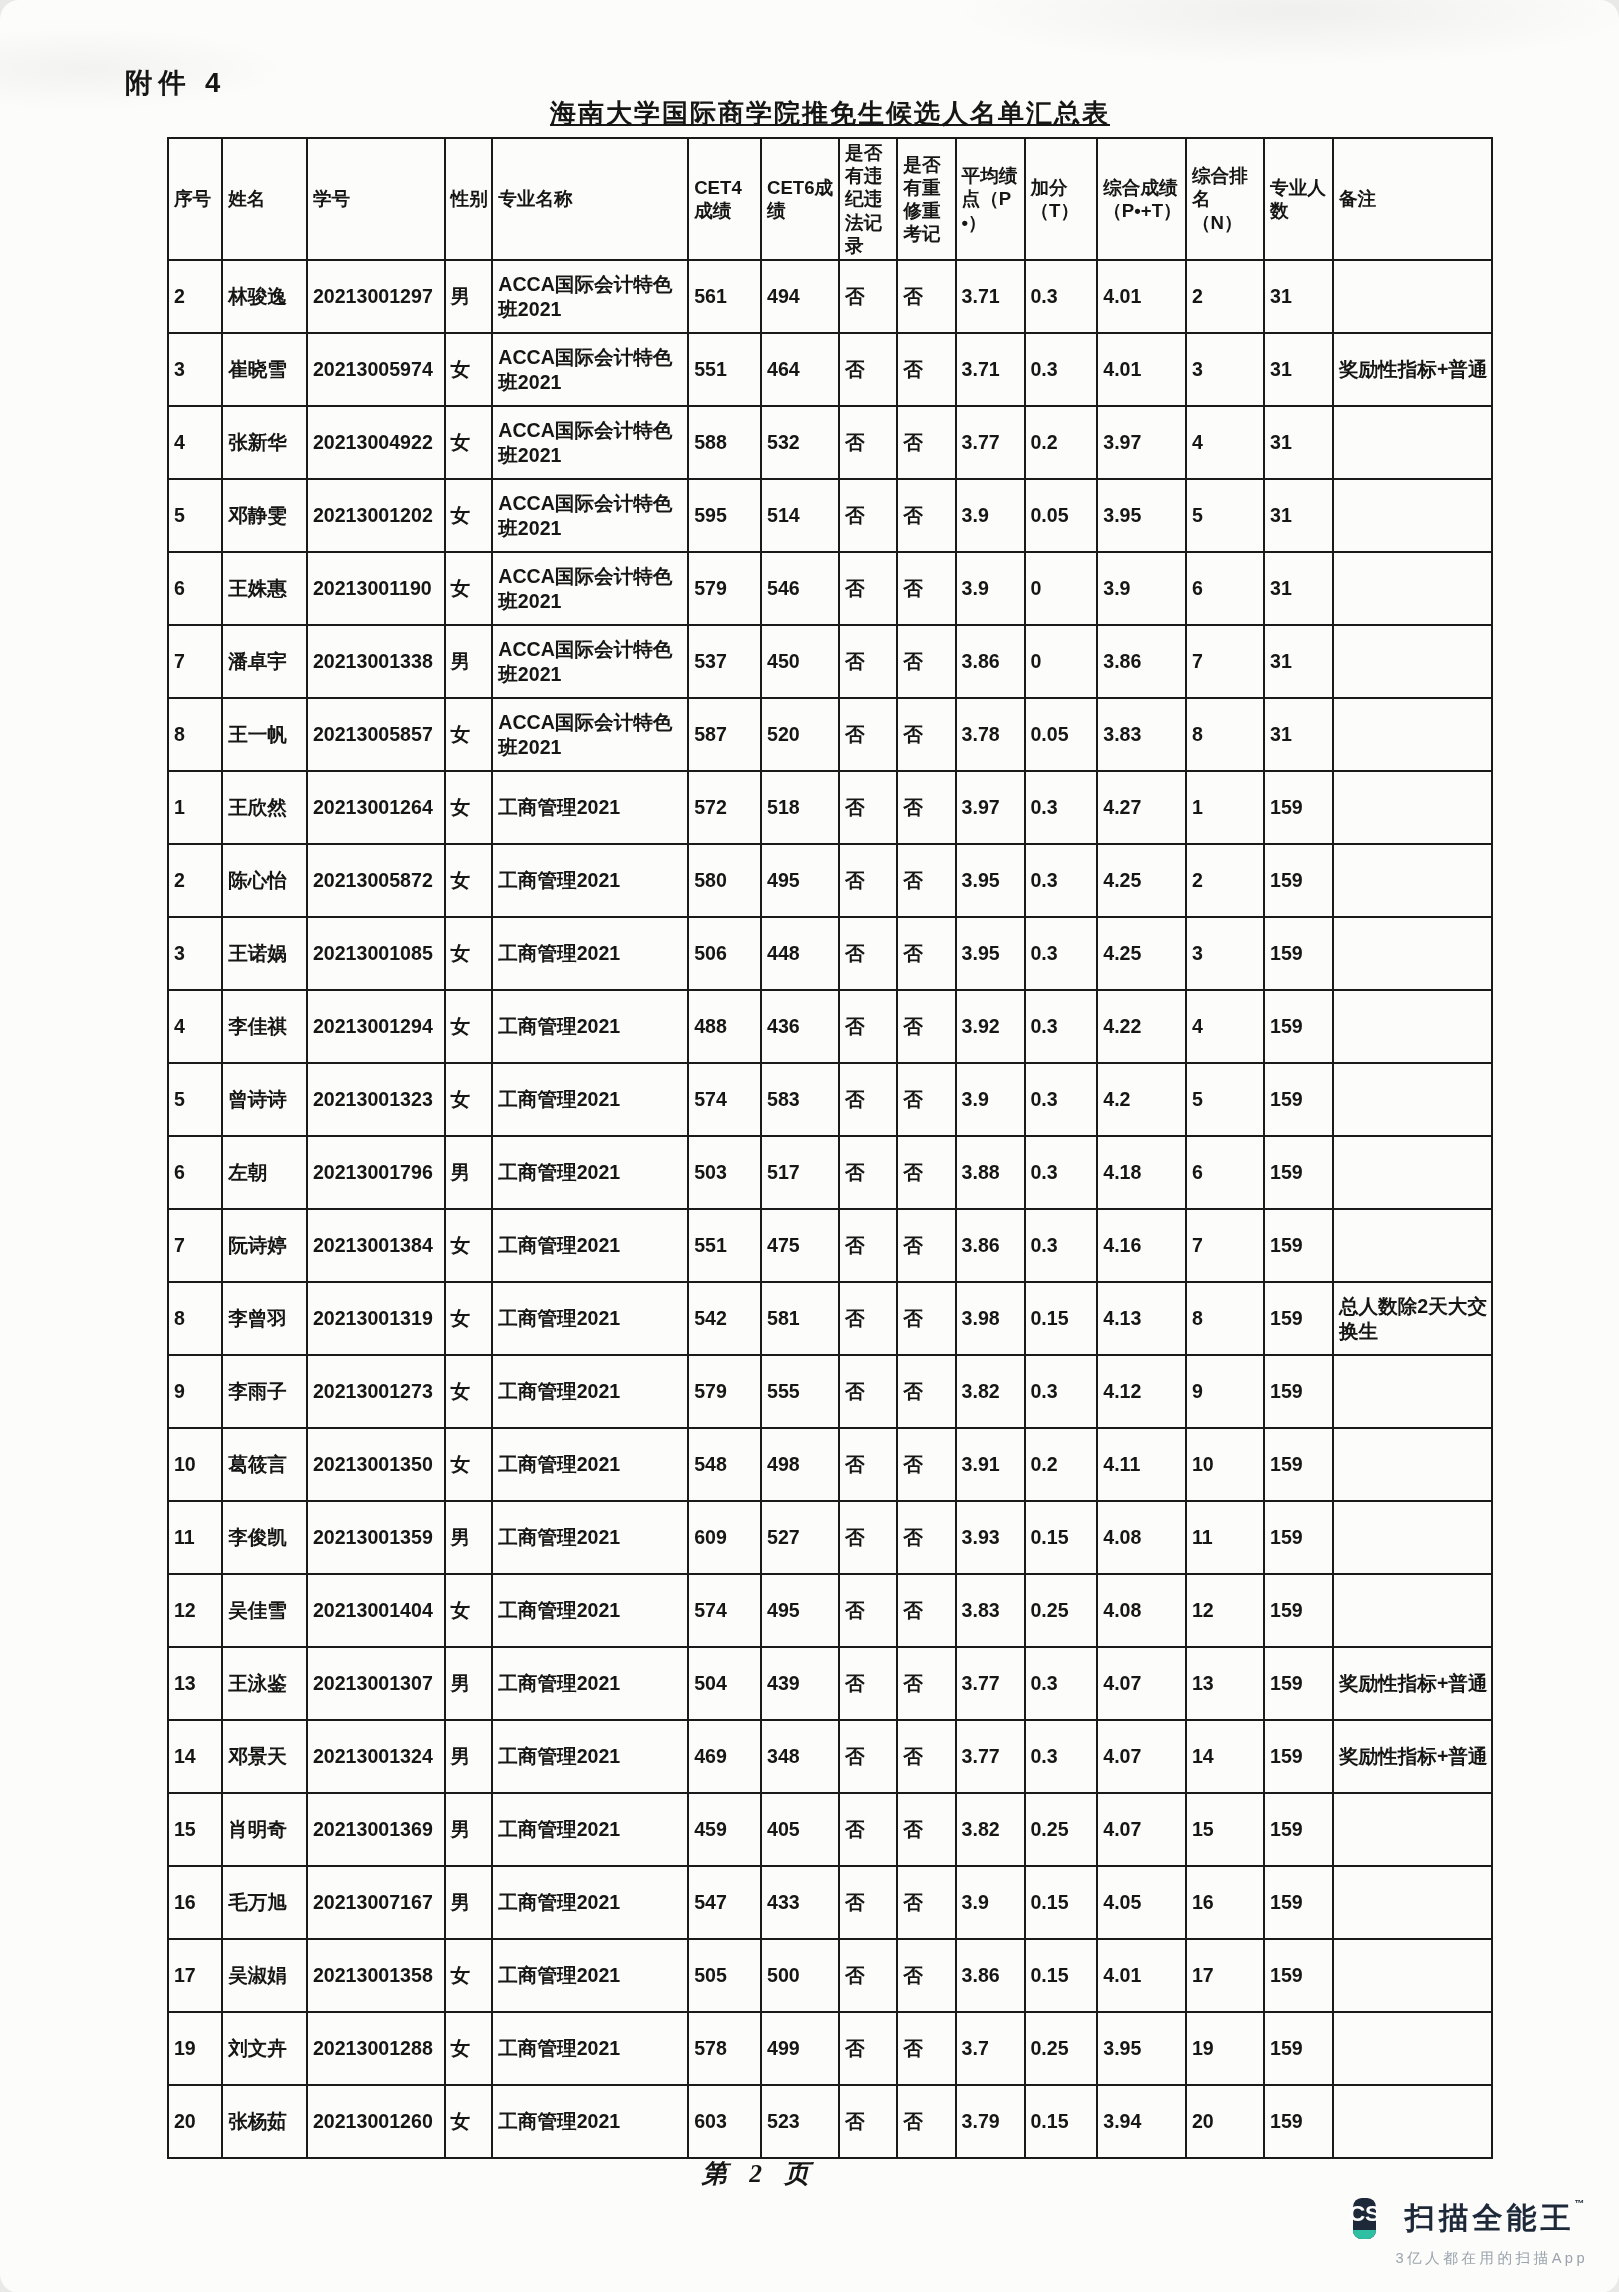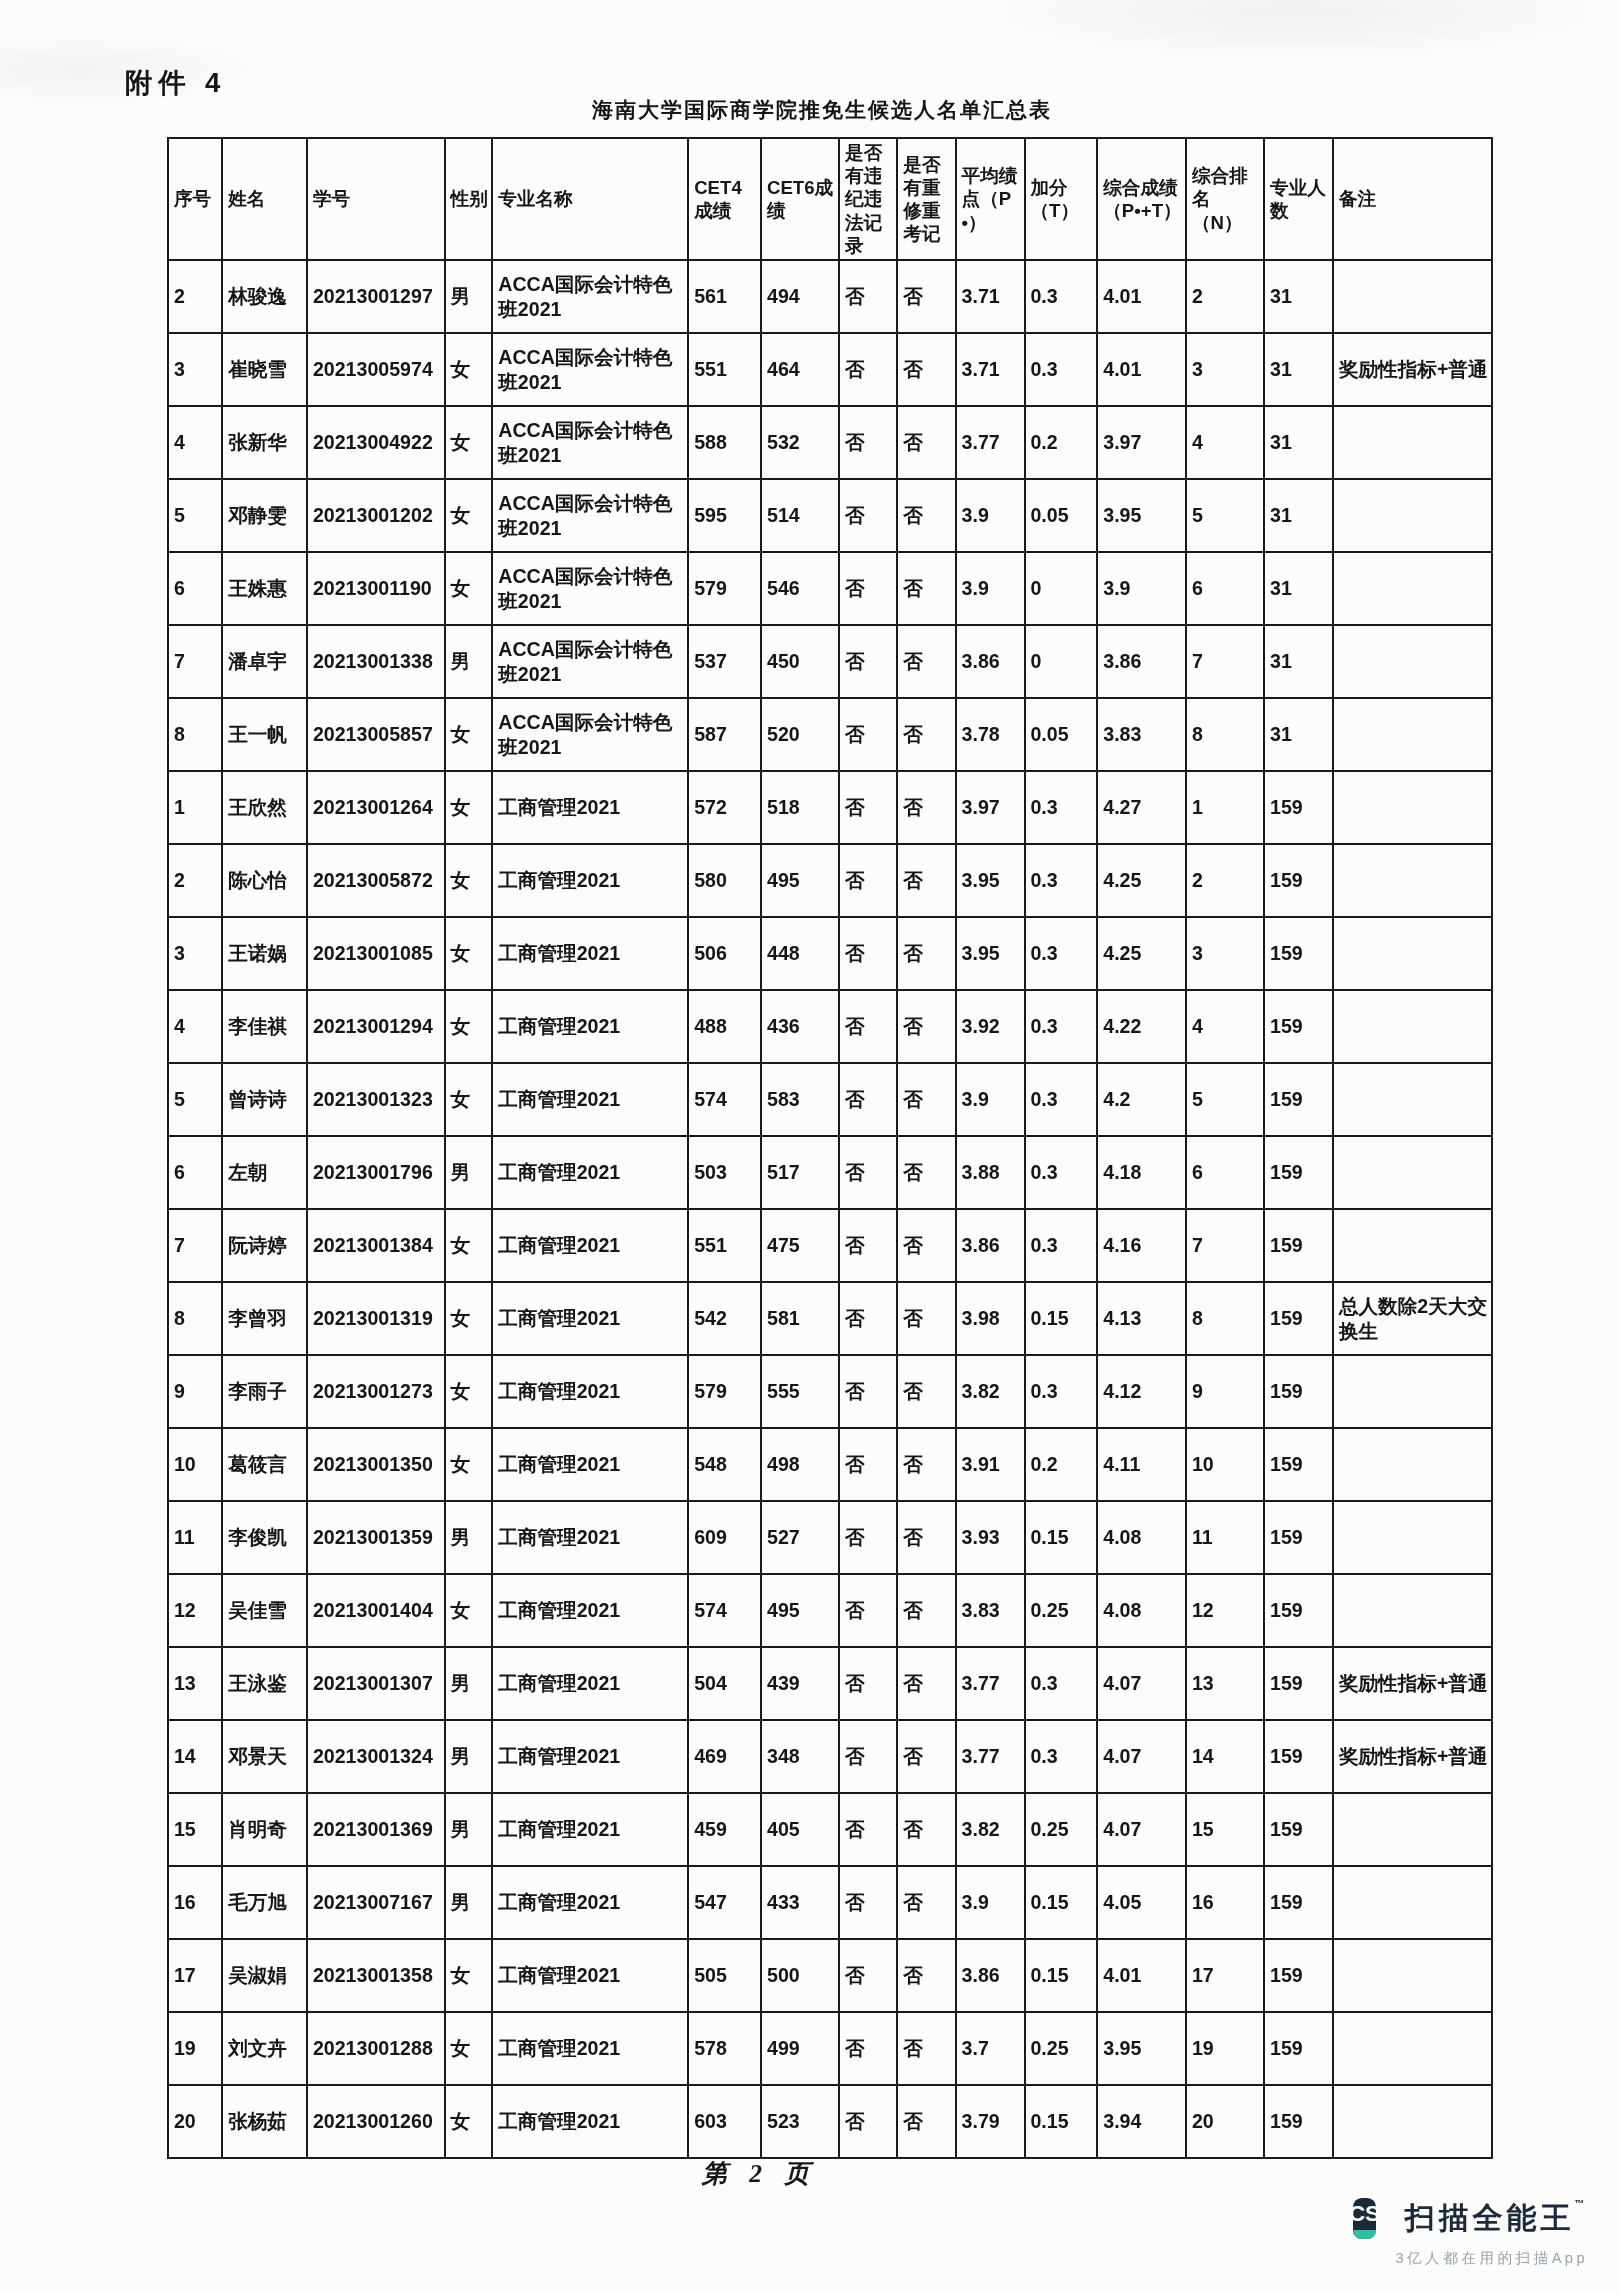--- a/index.html
+++ b/index.html
@@ -10,28 +10,29 @@
   .page{
     position:relative;
     width:1619px;height:2293px;
     margin:0 auto;
     background:
       radial-gradient(ellipse 490px 78px at 80% 0.5%, rgba(0,0,0,0.05), transparent 70%),
       radial-gradient(ellipse 294px 59px at 5% 3%, rgba(0,0,0,0.04), transparent 70%),
       #fcfcfa;
     overflow:hidden;
     color:#161616;
+    border-radius:19px;
   }
   .attachment{
     position:absolute;left:125px;top:65px;
     font-size:27.4px;font-weight:700;letter-spacing:5.9px;
   }
   .doc-title{
-    position:absolute;left:159px;top:96px;width:1326px;
-    text-align:center;font-size:21px;font-weight:700;letter-spacing:2px;
+    position:absolute;left:167px;top:96px;width:1326px;
+    text-align:center;font-size:26px;font-weight:700;letter-spacing:2px;text-decoration:underline;
   }
   table.roster{
     position:absolute;left:167px;top:137px;width:1326px;
     border-collapse:collapse;table-layout:fixed;
     background:transparent;
   }
   table.roster th, table.roster td{
     border:2px solid #1a1a1a;
     padding:2px 2.9px 2px 4.9px;
     font-weight:700;

